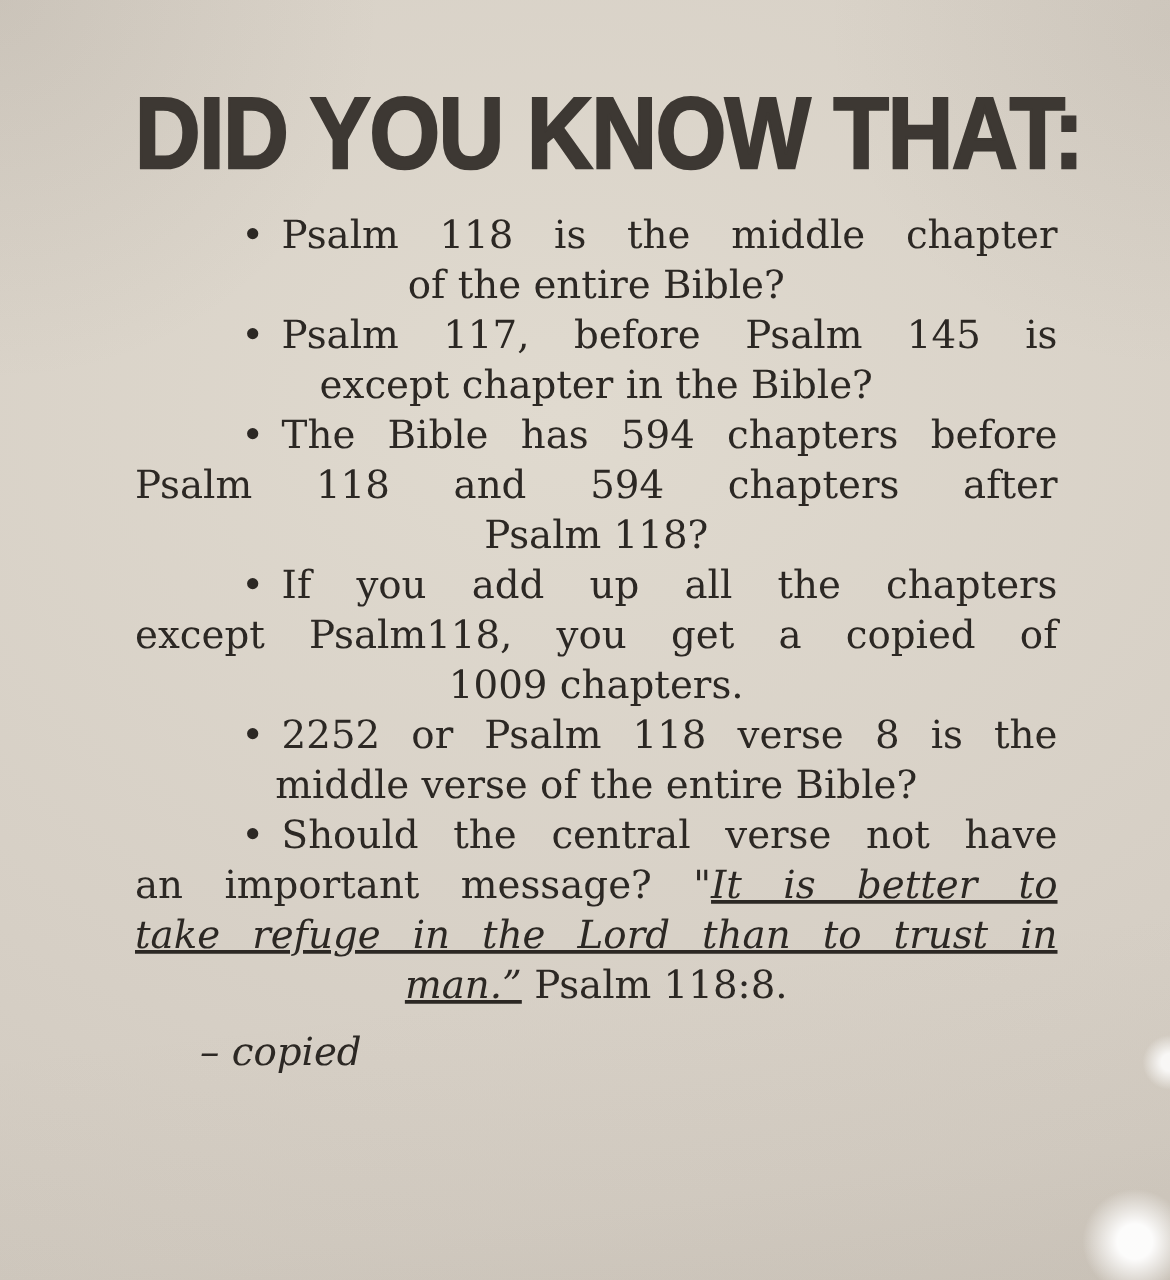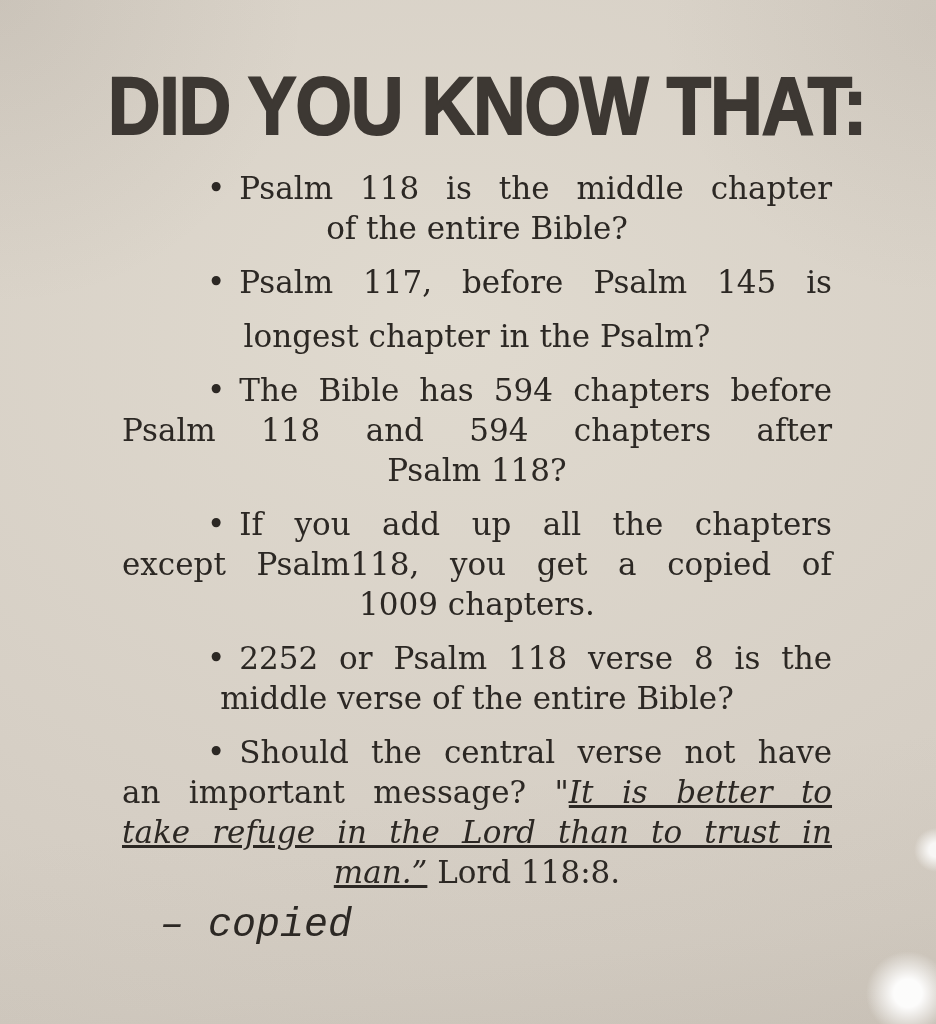--- a/index.html
+++ b/index.html
@@ -47,76 +47,75 @@
     transform: scale(0.93, 1.04);
     transform-origin: left center;
     white-space: nowrap;
     margin: 0 0 20px 0;
     text-shadow: 0 0 1px rgba(60,54,48,0.55);
   }
   .body-text {
     color: var(--ink);
     font-size: 31px;
   }
-  .bullet { margin: 14px; }
+  .bullet { margin: 0; }
   .line {
     line-height: 40px;
     white-space: nowrap;
     text-align: center;
   }
   .line.just {
     white-space: normal;
     text-align: justify;
     text-align-last: justify;
   }
   .line.first { text-indent: 85px; }
   .marker { padding-right: 14px; }
   .it { font-style: italic; text-decoration: underline; }
   .attribution {
     margin: 14px 0 0 52px;
     font-style: italic;
-    font-size: 40px;
+    font-size: 31px;
     line-height: 40px;
     color: var(--ink);
-    font-family: Liberation Mono, monospace;
   }
 </style>
 </head>
 <body>
 
 <div class="paper-artifacts"></div>
 
 <div class="clipping">
   <h1 class="headline">DID YOU KNOW THAT:</h1>
   <div class="body-text">
       <div class="bullet">
         <div class="line first just"><span class="marker">•</span><span class="">Psalm 118 is the middle chapter</span></div>
         <div class="line"><span class="">of the entire Bible?</span></div>
       </div>
       <div class="bullet">
         <div class="line first just"><span class="marker">•</span><span class="">Psalm 117, before Psalm 145 is</span></div>
       </div>
       <div class="bullet">
-        <div class="line"><span class="">longest chapter in the Psalm?</span></div>
+        <div class="line"><span class="">except chapter in the Bible?</span></div>
       </div>
       <div class="bullet">
         <div class="line first just"><span class="marker">•</span><span class="">The Bible has 594 chapters before</span></div>
         <div class="line just"><span class="">Psalm 118 and 594 chapters after</span></div>
         <div class="line"><span class="">Psalm 118?</span></div>
       </div>
       <div class="bullet">
         <div class="line first just"><span class="marker">•</span><span class="">If you add up all the chapters</span></div>
         <div class="line just"><span class="">except Psalm118, you get a copied of</span></div>
         <div class="line"><span class="">1009 chapters.</span></div>
       </div>
       <div class="bullet">
         <div class="line first just"><span class="marker">•</span><span class="">2252 or Psalm 118 verse 8 is the</span></div>
         <div class="line"><span class="">middle verse of the entire Bible?</span></div>
       </div>
       <div class="bullet">
         <div class="line first just"><span class="marker">•</span><span class="">Should the central verse not have</span></div>
         <div class="line just"><span class="">an important message? "</span><span class="it">It is better to</span></div>
         <div class="line just"><span class="it">take refuge in the Lord than to trust in</span></div>
-        <div class="line"><span class="it">man.”</span><span class=""> Lord 118:8.</span></div>
+        <div class="line"><span class="it">man.”</span><span class=""> Psalm 118:8.</span></div>
       </div>
     </div>
   <p class="attribution">– copied</p>
 </div>
 
 </body></html>

